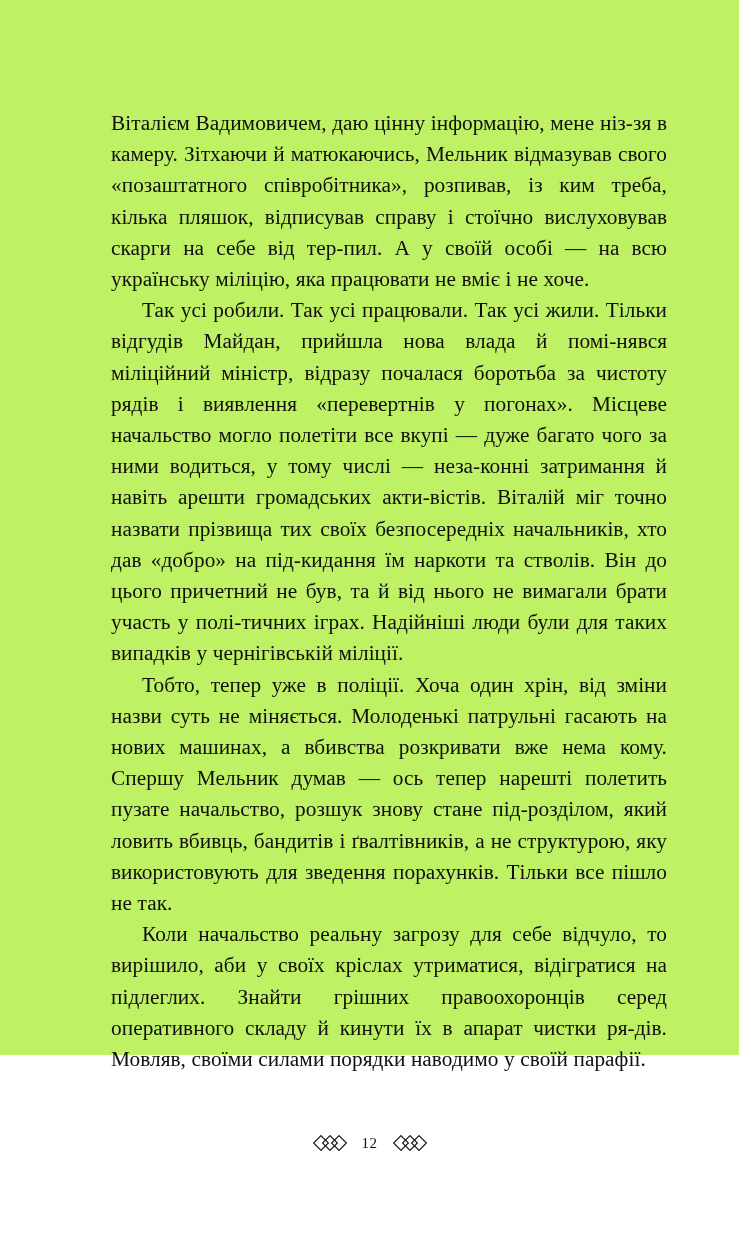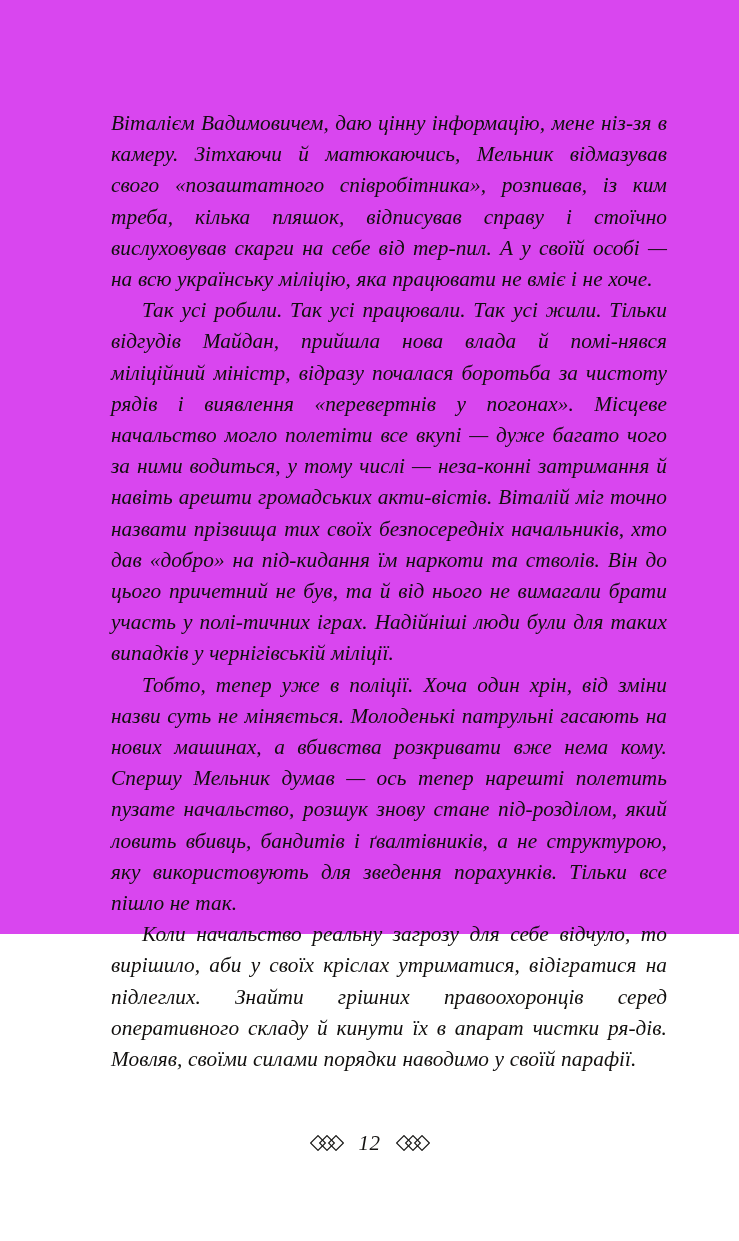--- a/index.html
+++ b/index.html
@@ -14,23 +14,22 @@
     overflow: hidden;
     font-family: "Liberation Serif", "DejaVu Serif", serif;
     color: #100f0d;
   }
 
   .page {
     position: absolute;
     left: 0;
     top: 0;
     width: 739px;
-    height: 934px;
-    background: #d946ef;
-    font-style: italic;
+    height: 1055px;
+    background: #bef264;
   }
 
   .text-block {
     position: absolute;
     left: 111px;
     top: 108px;
     width: 556px;
   }
 
   .para {
@@ -54,21 +53,21 @@
     left: 0;
     top: 1130px;
     width: 739px;
     display: flex;
     align-items: center;
     justify-content: center;
     gap: 15px;
   }
 
   .folio {
-    font-size: 21px;
+    font-size: 15px;
     line-height: 26px;
     color: #151412;
     letter-spacing: 0.5px;
   }
 
   .ornament {
     display: inline-block;
     width: 34px;
     height: 16px;
     line-height: 0;

